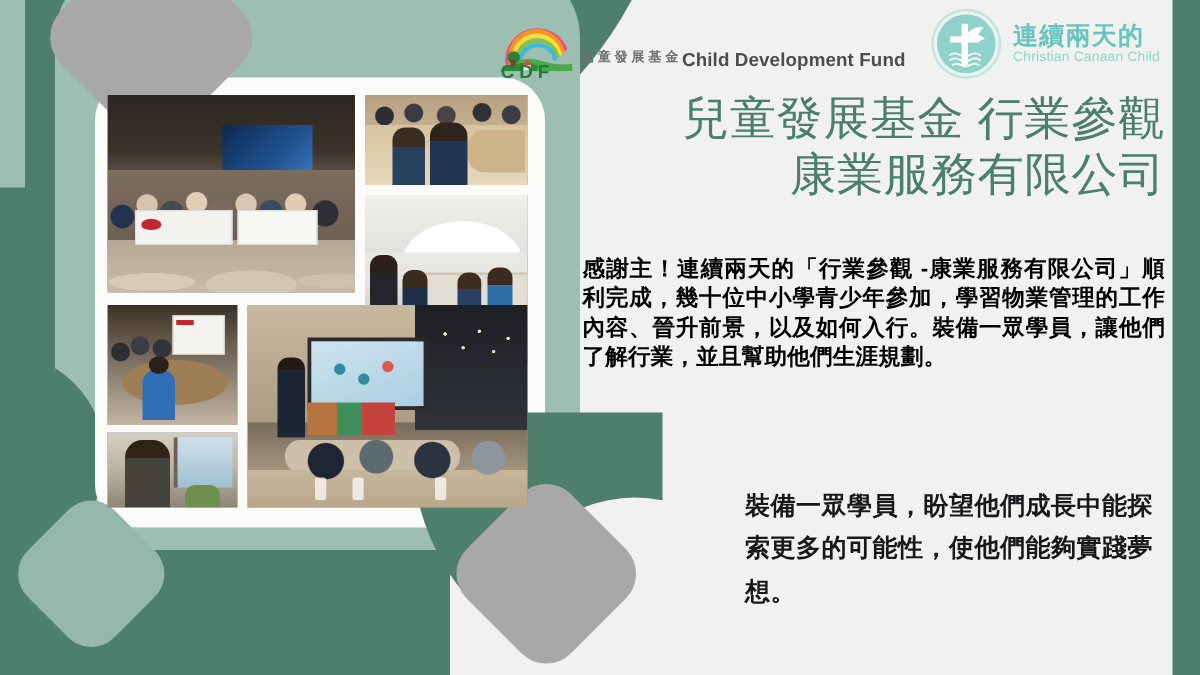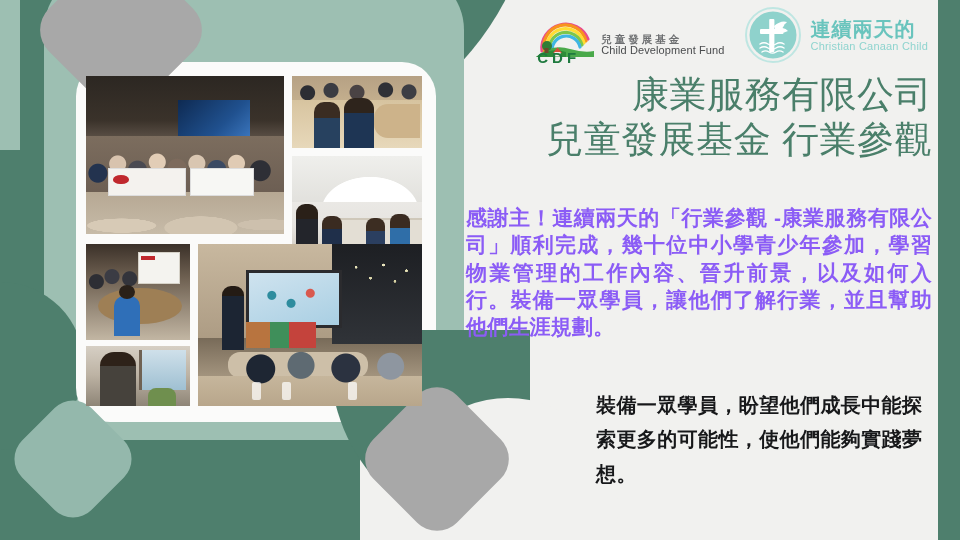--- a/index.html
+++ b/index.html
@@ -363,25 +363,25 @@
   }
 
   
   .logos {
     position: absolute;
     right: 32px; top: 6px;
     display: flex; align-items: center; gap: 20px;
   }
   .logo-cdf { display:flex; align-items:flex-end; gap: 7px; }
   .cdf-mark { position: relative; width: 58px; height: 44px; }
-  .cdf-text { display:flex; flex-direction:column; line-height:1.05; }
+  .cdf-text { display:flex; flex-direction:row; line-height:1.05; }
   .cdf-zh {
     font-size: 10.5px; color:#6d6f71; letter-spacing: 3px; font-weight:700;
   }
-  .cdf-en { font-size: 11px; color:#4a4c4e; font-weight:400; letter-spacing:.1px; }
+  .cdf-en { font-size: 15px; color:#4a4c4e; font-weight:700; letter-spacing:.1px; }
   .cdf-abbr {
     position:absolute; left:1px; bottom:-2px;
     font-size: 15px; font-weight: 800; color:#1f7a3f; letter-spacing: 4px;
   }
 
   .logo-church { display:flex; align-items:center; gap: 8px; }
   .church-mark { width: 58px; height: 58px; }
   .church-text { display:flex; flex-direction:column; line-height:1.1; }
   .church-zh { font-size: 20px; color:#69c4bd; font-weight:700; letter-spacing:1px; }
   .church-en { font-size: 11px; color:#8fd4cf; letter-spacing:.2px; }
@@ -397,22 +397,22 @@
     line-height: 1.22;
     font-weight: 400;
     letter-spacing: .5px;
   }
   .title .ln { display:block; }
 
   .body-para {
     position: absolute;
     left: 466px; top: 204px;
     width: 466px;
-    color: #8b5cf6;
-    font-size: 21px;
+    color: #000000;
+    font-size: 18px;
     line-height: 1.30;
     font-weight: 700;
     text-align: justify;
     text-justify: inter-character;
     letter-spacing: .2px;
   }
 
   .closing-para {
     position: absolute;
     left: 596px; top: 388px;
@@ -558,21 +558,21 @@
         </svg>
       </div>
       <div class="church-text">
         <span class="church-zh">連續兩天的</span>
         <span class="church-en">Christian Canaan Child</span>
       </div>
     </div>
   </div>
 
   <div class="title">
+    <span class="ln">兒童發展基金 行業參觀</span>
     <span class="ln">康業服務有限公司</span>
-    <span class="ln">兒童發展基金 行業參觀</span>
   </div>
 
   <div class="body-para">感謝主！連續兩天的「行業參觀 -康業服務有限公司」順利完成，幾十位中小學青少年參加，學習物業管理的工作內容、晉升前景，以及如何入行。裝備一眾學員，讓他們了解行業，並且幫助他們生涯規劃。</div>
 
   <div class="closing-para">裝備一眾學員，盼望他們成長中能探索更多的可能性，使他們能夠實踐夢想。</div>
 
 </div>
 
 </body></html>

